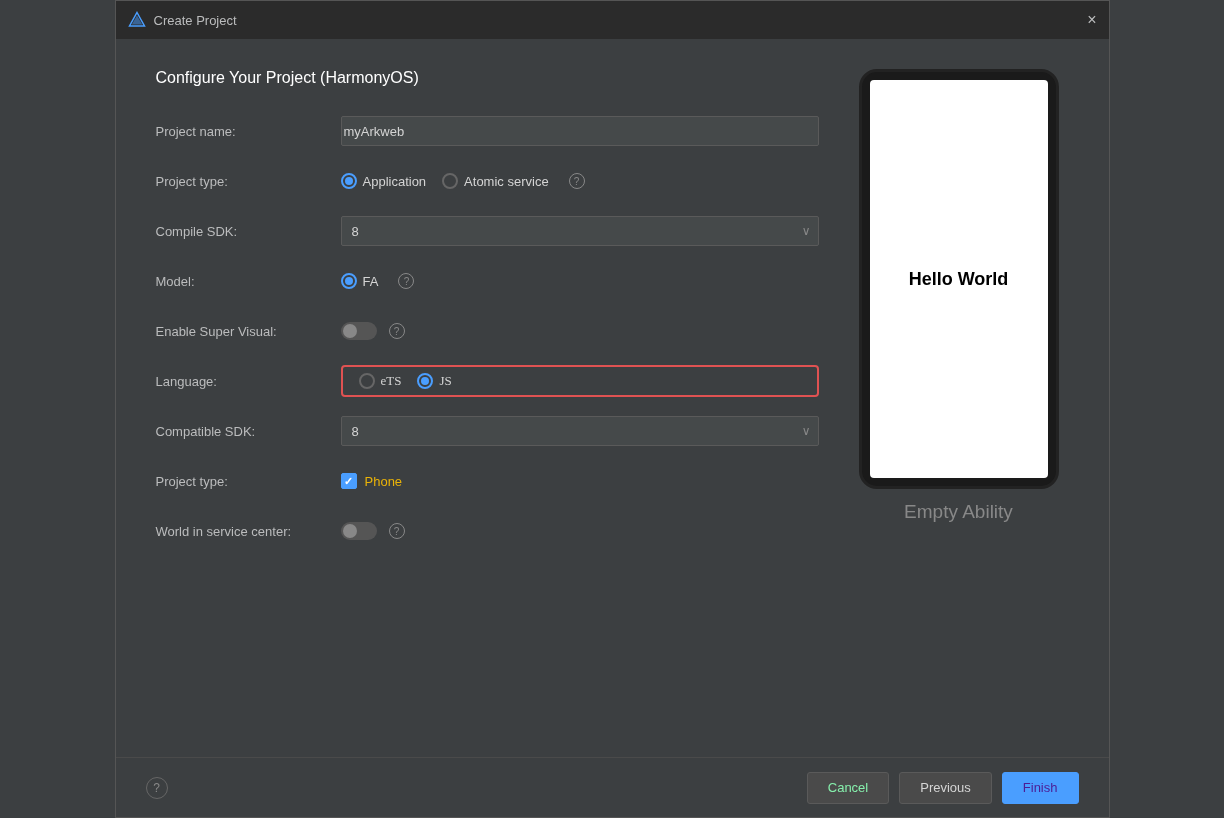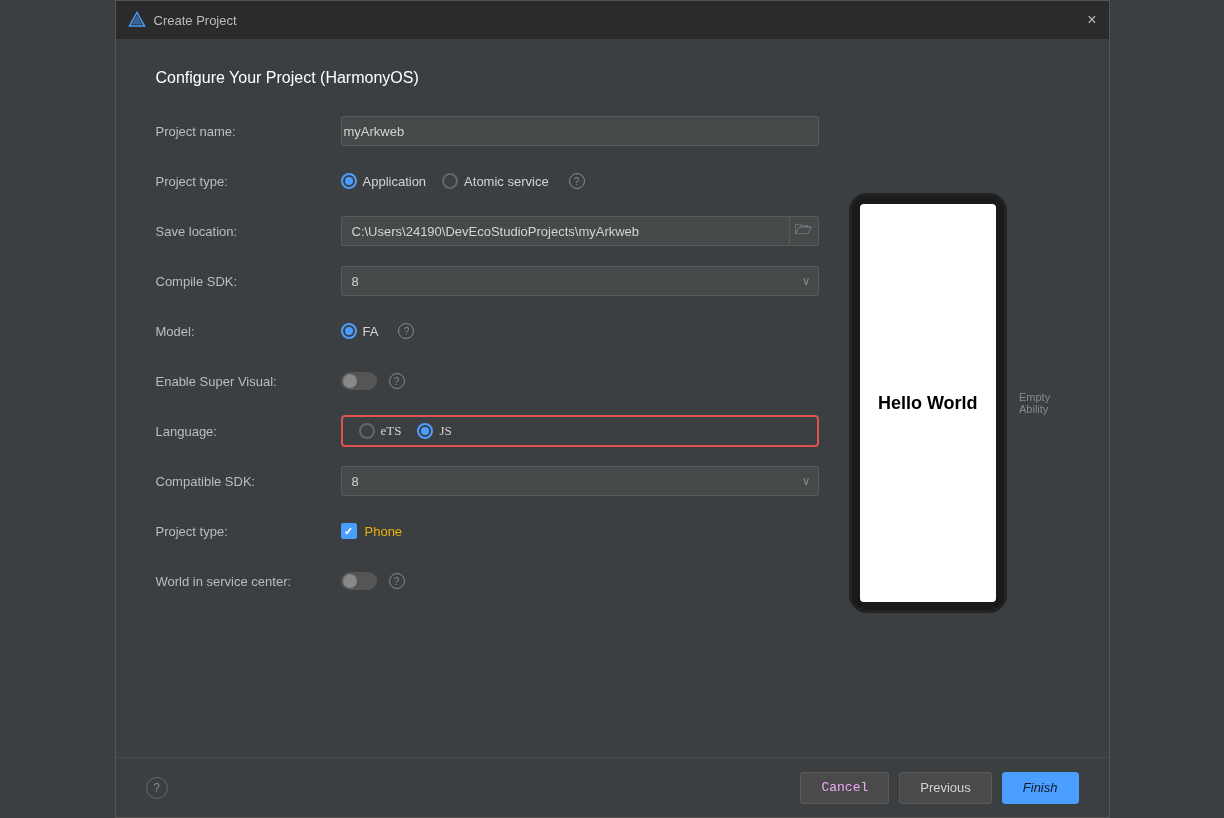--- a/index.html
+++ b/index.html
@@ -254,21 +254,21 @@
       font-weight: bold;
       line-height: 1;
     }
     .checkbox-label {
       color: #eab308;
       font-size: 13px;
     }
     .preview-section {
       width: 220px;
       display: flex;
-      flex-direction: row;
+      flex-direction: column;
       align-items: center;
       gap: 12px;
       flex-shrink: 0;
     }
     .phone-preview {
       width: 200px;
       height: 420px;
       background: #1a1a1a;
       border-radius: 18px;
       border: 3px solid #222;
@@ -285,21 +285,21 @@
       align-items: center;
       justify-content: center;
     }
     .hello-world-text {
       font-size: 18px;
       font-weight: bold;
       color: #000;
     }
     .preview-label {
       color: #888;
-      font-size: 11px;
+      font-size: 19px;
     }
     .bottom-bar {
       background: #3c3f41;
       border-top: 1px solid #4a4a4a;
       height: 60px;
       display: flex;
       align-items: center;
       justify-content: space-between;
       padding: 0 30px;
       flex-shrink: 0;
@@ -317,34 +317,32 @@
       height: 32px;
       padding: 0 20px;
       border-radius: 3px;
       font-size: 13px;
       cursor: pointer;
       border: none;
       outline: none;
     }
     .btn-cancel {
       background: #4a4a4a;
-      color: #f0abfc;
+      color: #86efac;
       border: 1px solid #5a5a5a;
-      font-family: Liberation Mono, monospace;
     }
     .btn-previous {
       background: #4a4a4a;
       color: #d4d4d4;
       border: 1px solid #5a5a5a;
     }
     .btn-finish {
       background: #4a9eff;
-      color: #0f172a;
+      color: #4c1d95;
       border: 1px solid #4a9eff;
-      font-style: italic;
     }
     .bottom-help {
       width: 22px;
       height: 22px;
       border-radius: 50%;
       border: 1px solid #666;
       color: #888;
       font-size: 12px;
       display: flex;
       align-items: center;
@@ -391,29 +389,20 @@
             <div class="radio-item">
               <div class="radio-circle"></div>
               <span class="radio-label">Atomic service</span>
             </div>
             <div class="help-icon">?</div>
           </div>
         </div>
       </div>
 
 
-      <div class="form-row">
-        <div class="form-label">Save location:</div>
-        <div class="form-control">
-          <div class="save-location-wrapper">
-            <input class="save-location-input" type="text" value="C:\Users\24190\DevEcoStudioProjects\myArkweb" style="">
-            <button class="folder-btn">🗁</button>
-          </div>
-        </div>
-      </div>
 
       <div class="form-row">
         <div class="form-label">Compile SDK:</div>
         <div class="form-control">
           <div class="select-wrapper">
             <select class="select-input">
               <option value="8">8</option>
               <option value="9">9</option>
             </select>
             <span class="select-arrow">∨</span>

